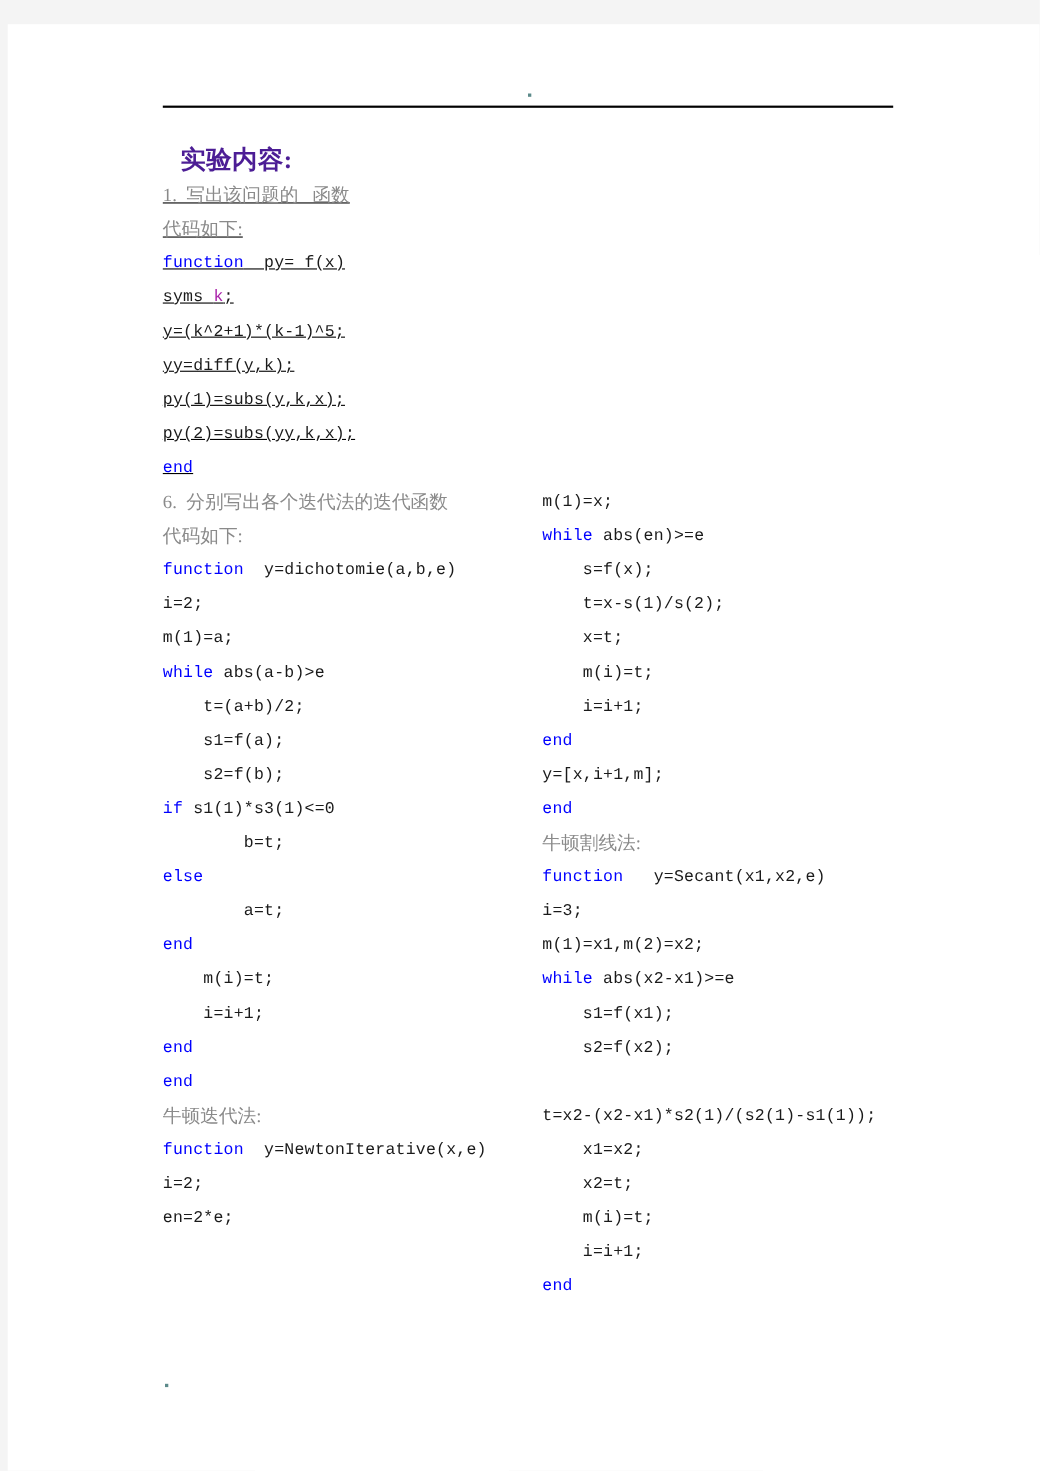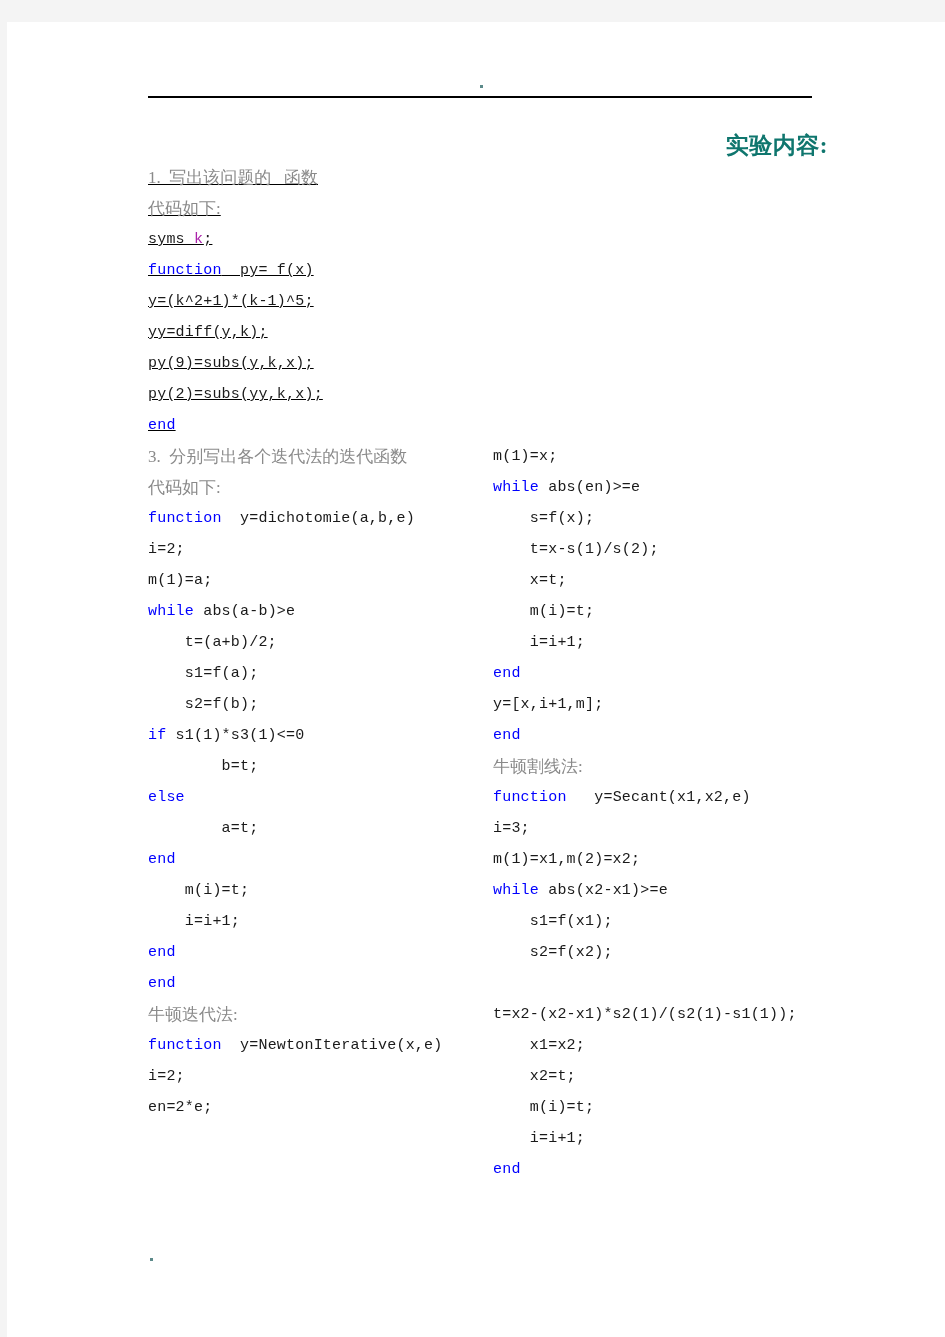--- a/index.html
+++ b/index.html
@@ -49,25 +49,24 @@
     width: 664px;
     height: 0;
     border-top: 2px solid #000000;
   }
 
   
   .doc-title {
     font-family: "Liberation Serif", serif;
     font-weight: bold;
     font-size: 23px;
-    color: #0f766e;
-    margin: 26px 0 0 0;
+    color: #4c1d95;
+    margin: 26px 0 0 16px;
     line-height: 32px;
     letter-spacing: 0.5px;
-    text-align: right;
   }
   .cn-line {
     font-family: "Liberation Serif", serif;
     font-size: 17px;
     color: #8a8a8a;
     line-height: 31px;
     white-space: pre;
   }
 
   
@@ -119,33 +118,33 @@
     </div>
 
     <div class="doc-title">实验内容:</div>
 
     <div class="single">
       <div class="cn-line">1.  写出该问题的   函数</div>
       <div class="cn-line">代码如下:</div>
     </div>
 
     <div class="single">
+      <div class="code-line"><span class="kw">function</span>  py= f(x)</div>
       <div class="code-line">syms <span class="var">k</span>;</div>
-      <div class="code-line"><span class="kw">function</span>  py= f(x)</div>
       <div class="code-line">y=(k^2+1)*(k-1)^5;</div>
       <div class="code-line">yy=diff(y,k);</div>
-      <div class="code-line">py(9)=subs(y,k,x);</div>
+      <div class="code-line">py(1)=subs(y,k,x);</div>
       <div class="code-line">py(2)=subs(yy,k,x);</div>
       <div class="code-line"><span class="kw">end</span></div>
     </div>
 
     <div class="columns">
 
       <div class="col col-left">
-        <div class="cn-line">3.  分别写出各个迭代法的迭代函数</div>
+        <div class="cn-line">6.  分别写出各个迭代法的迭代函数</div>
         <div class="cn-line">代码如下:</div>
 
         <div class="code-line"><span class="kw">function</span>  y=dichotomie(a,b,e)</div>
         <div class="code-line">i=2;</div>
         <div class="code-line">m(1)=a;</div>
         <div class="code-line"><span class="kw">while</span> abs(a-b)&gt;e</div>
         <div class="code-line">    t=(a+b)/2;</div>
         <div class="code-line">    s1=f(a);</div>
         <div class="code-line">    s2=f(b);</div>
         <div class="code-line"><span class="kw">if</span> s1(1)*s3(1)&lt;=0</div>

